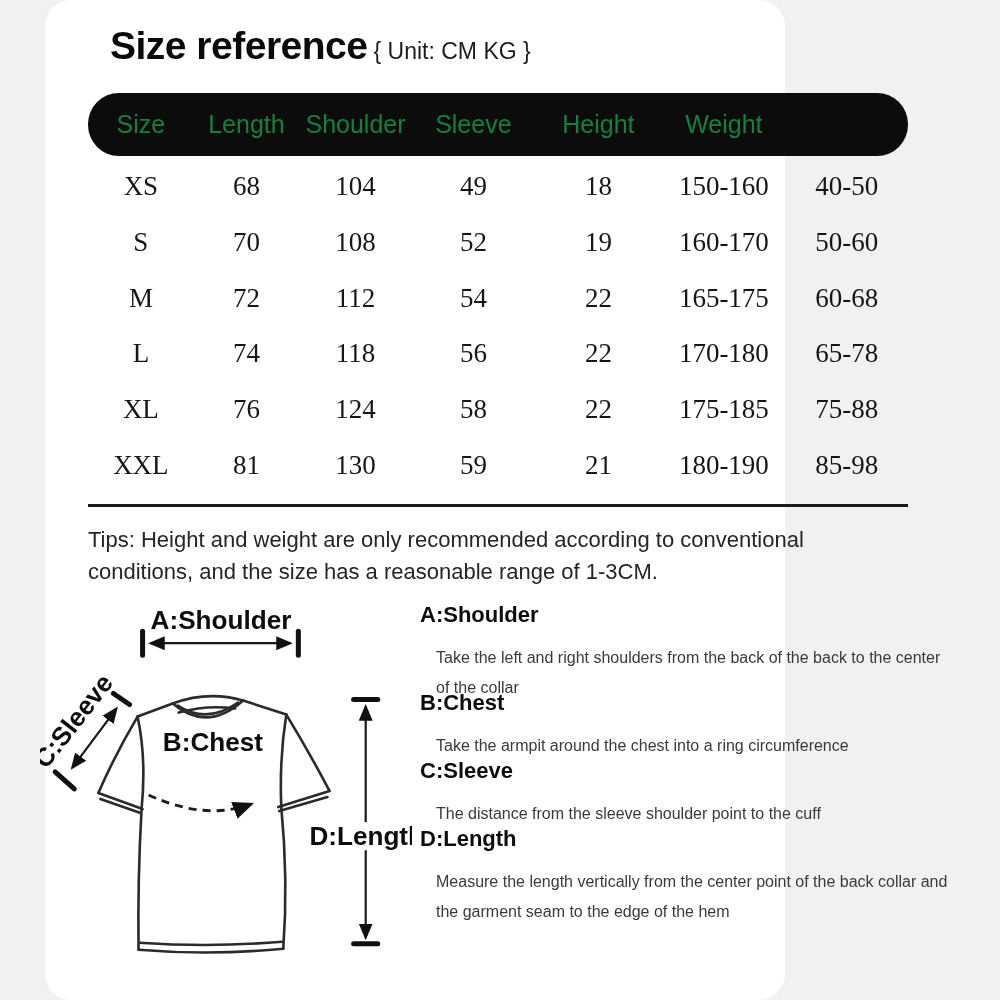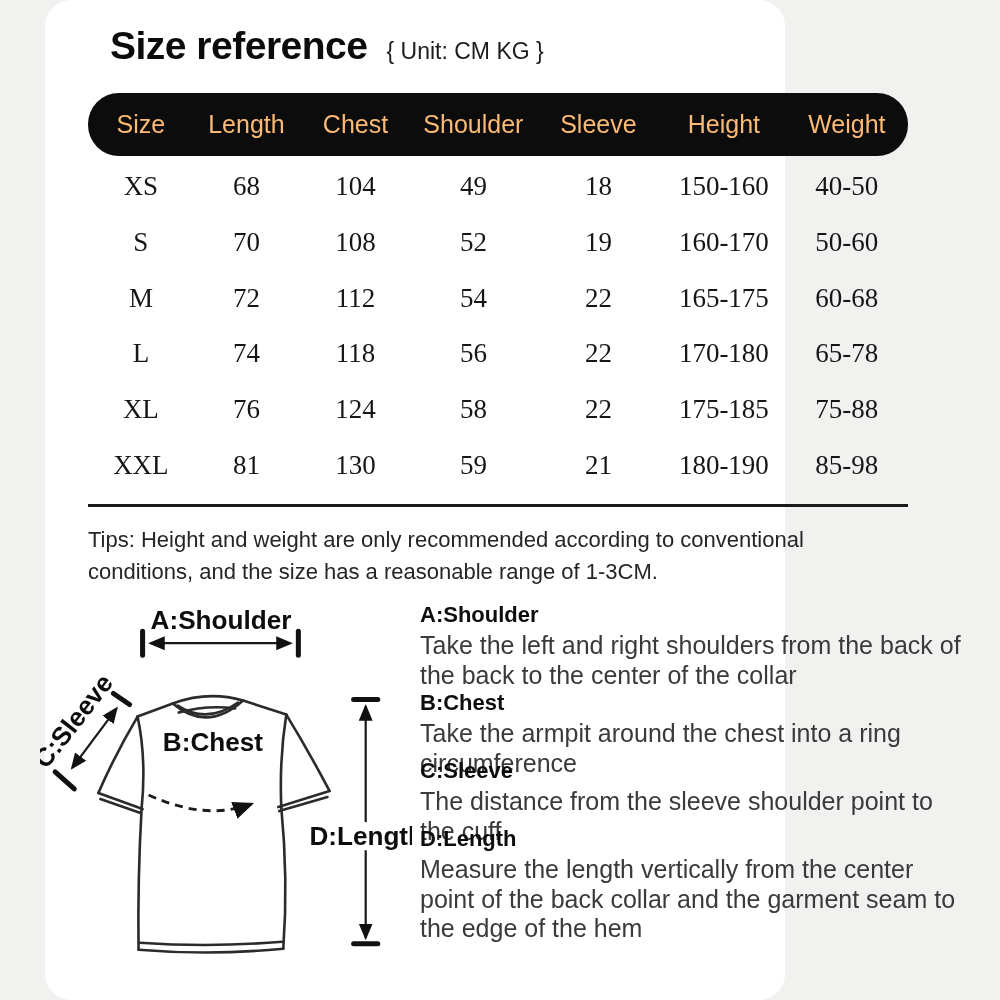--- a/index.html
+++ b/index.html
@@ -17,34 +17,34 @@
   }
   
   .title-row{
     position:absolute;left:65px;top:24px;
     display:flex;align-items:baseline;white-space:nowrap;
   }
   .title-row h1{
     margin:0;font-size:39px;font-weight:bold;letter-spacing:-0.5px;color:#0b0b0b;
   }
   .title-row .unit{
-    font-size:23px;color:#1c1c1c;margin-left:19px;
+    font-size:23px;color:#1c1c1c;margin-left:6px;
   }
   
   .grid7{
     display:grid;
     grid-template-columns:12.9% 12.85% 13.75% 15% 15.5% 15.1% 14.9%;
   }
   .thead{
     position:absolute;left:43px;top:93px;width:820px;height:63px;
     background:#0c0c0c;border-radius:31px;
   }
   .th{
     display:flex;align-items:center;justify-content:center;
-    color:#fdba74;font-size:25px;
+    color:#15803d;font-size:25px;
   }
   .tbody{
     position:absolute;left:43px;top:159px;width:820px;
   }
   .tr{height:55.7px;}
   .td{
     display:flex;align-items:center;justify-content:center;
     font-size:27px;color:#161616;font-family:Liberation Serif, serif;
   }
   .divider{
@@ -68,37 +68,36 @@
   }
   
   .descs{
     position:absolute;left:375px;top:0;width:548px;height:1000px;
   }
   .m-section{position:absolute;left:0;width:548px;}
   .m-section h3{
     margin:0 0 4px 0;font-size:22px;line-height:25px;color:#0d0d0d;font-weight:bold;
   }
   .m-section p{
-    margin:0;font-size:25px;line-height:29.5px;color:#3a3a3a;
+    margin:16px;font-size:16px;line-height:29.5px;color:#3a3a3a;
   }
 </style>
 </head>
 <body>
 
 <div class="card">
 
   <div class="title-row">
     <h1>Size reference</h1>
     <span class="unit">{ Unit: CM KG }</span>
   </div>
 
   <div class="thead grid7">
     <div class="th">Size</div>
     <div class="th">Length</div>
-    <div class="th">Chest</div>
     <div class="th">Shoulder</div>
     <div class="th">Sleeve</div>
     <div class="th">Height</div>
     <div class="th">Weight</div>
   </div>
 
   <div class="tbody">
     <div class="tr grid7">
       <div class="td">XS</div>
       <div class="td">68</div>

